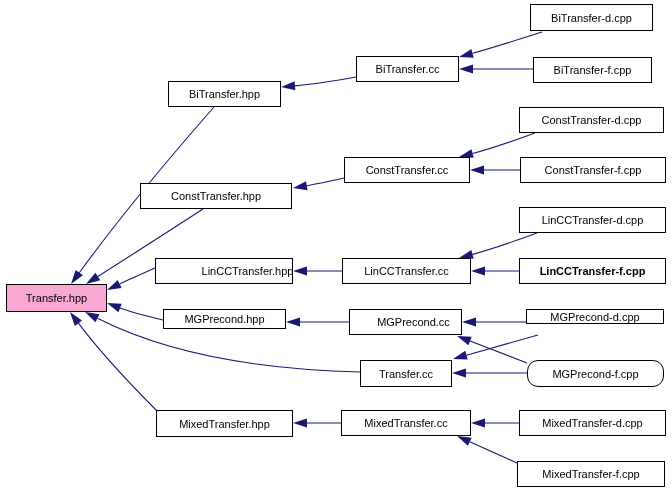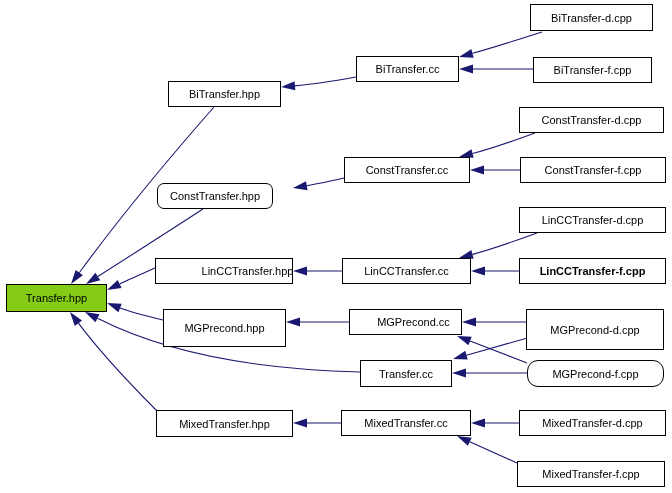--- a/index.html
+++ b/index.html
@@ -34,21 +34,21 @@
     align-items: center;
     justify-content: center;
     background: #ffffff;
     border: 1px solid #000000;
     color: #000000;
     font-size: 11px;
     white-space: nowrap;
     cursor: pointer;
   }
   .node.selected {
-    background: #84cc16;
+    background: #f9a8d4;
   }
   .edge-path {
     fill: none;
     stroke-width: 1.1;
   }
 </style>
 </head>
 <body>
 
 <div class="canvas">
@@ -96,34 +96,34 @@
       <path d="M 527 373 L 466 373" class="edge-path" stroke="#191970"></path>
       <polygon points="452,373 466,368.5 466,377.5" fill="#191970"></polygon>
       <path d="M 519 423 L 485 423" class="edge-path" stroke="#191970"></path>
       <polygon points="471,423 485,418.5 485,427.5" fill="#191970"></polygon>
       <path d="M 517 463 L 469.7669010724515 441.74510548260315" class="edge-path" stroke="#191970"></path>
       <polygon points="457,436 471.6135421204311,437.64145870931515 467.92026002447193,445.84875225589116" fill="#191970"></polygon>
     </svg>
   <div class="nodes-layer" id="nodes-layer">
       <div class="node selected" style="left: 6px; top: 284px; width: 101px; height: 28px;">Transfer.hpp</div>
       <div class="node" style="left: 168px; top: 81px; width: 113px; height: 26px;">BiTransfer.hpp</div>
-      <div class="node" style="left: 157px; top: 183px; width: 116px; height: 26px; border-radius: 7px;">ConstTransfer.hpp</div>
+      <div class="node" style="left: 140px; top: 183px; width: 152px; height: 26px;">ConstTransfer.hpp</div>
       <div class="node" style="left: 155px; top: 258px; width: 138px; height: 26px; padding-left: 47px;">LinCCTransfer.hpp</div>
-      <div class="node" style="left: 163px; top: 309px; width: 123px; height: 38px;">MGPrecond.hpp</div>
+      <div class="node" style="left: 163px; top: 309px; width: 123px; height: 20px;">MGPrecond.hpp</div>
       <div class="node" style="left: 356px; top: 56px; width: 103px; height: 26px;">BiTransfer.cc</div>
       <div class="node" style="left: 156px; top: 410px; width: 137px; height: 27px;">MixedTransfer.hpp</div>
       <div class="node" style="left: 344px; top: 157px; width: 126px; height: 26px;">ConstTransfer.cc</div>
       <div class="node" style="left: 342px; top: 258px; width: 129px; height: 26px;">LinCCTransfer.cc</div>
       <div class="node" style="left: 349px; top: 309px; width: 113px; height: 26px; padding-left: 16px;">MGPrecond.cc</div>
       <div class="node" style="left: 360px; top: 360px; width: 92px; height: 27px;">Transfer.cc</div>
       <div class="node" style="left: 341px; top: 410px; width: 130px; height: 26px;">MixedTransfer.cc</div>
       <div class="node" style="left: 530px; top: 4px; width: 123px; height: 27px;">BiTransfer-d.cpp</div>
       <div class="node" style="left: 533px; top: 57px; width: 119px; height: 26px;">BiTransfer-f.cpp</div>
       <div class="node" style="left: 519px; top: 107px; width: 145px; height: 26px;">ConstTransfer-d.cpp</div>
       <div class="node" style="left: 520px; top: 157px; width: 146px; height: 26px;">ConstTransfer-f.cpp</div>
       <div class="node" style="left: 519px; top: 207px; width: 147px; height: 26px;">LinCCTransfer-d.cpp</div>
       <div class="node" style="left: 519px; top: 258px; width: 147px; height: 26px; font-weight: bold;">LinCCTransfer-f.cpp</div>
-      <div class="node" style="left: 526px; top: 309px; width: 138px; height: 41px;">MGPrecond-d.cpp</div>
+      <div class="node" style="left: 526px; top: 309px; width: 138px; height: 15px;">MGPrecond-d.cpp</div>
       <div class="node" style="left: 527px; top: 360px; width: 137px; height: 27px; border-radius: 11px;">MGPrecond-f.cpp</div>
       <div class="node" style="left: 519px; top: 410px; width: 147px; height: 26px;">MixedTransfer-d.cpp</div>
       <div class="node" style="left: 517px; top: 461px; width: 148px; height: 26px;">MixedTransfer-f.cpp</div>
     </div>
 </div>
 
 </body></html>

